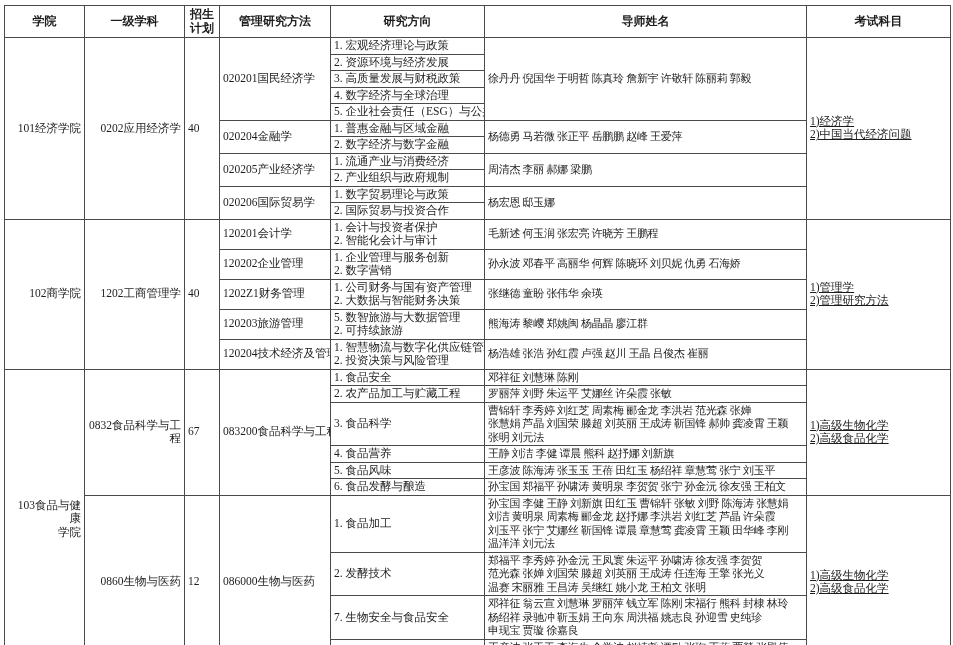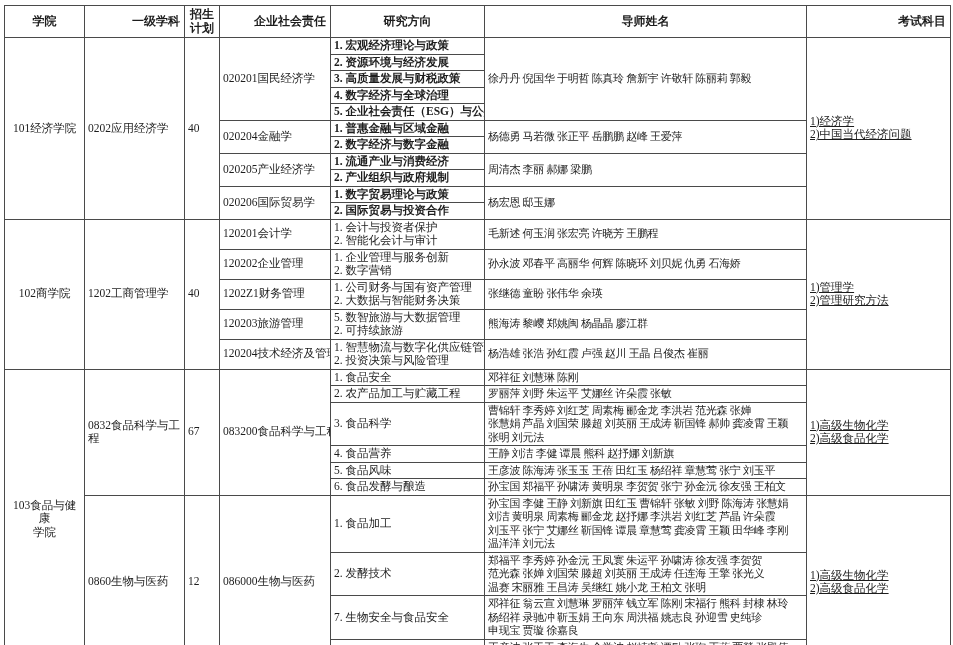--- a/index.html
+++ b/index.html
@@ -2,30 +2,30 @@
 <html><head>
 <meta charset="utf-8">
 <style>
   html,body{margin:0;padding:0;background:#ffffff;}
   body{width:953px;height:645px;overflow:hidden;}
   .sheet{padding:5px 3px 0 4px;}
   table{border-collapse:collapse;table-layout:fixed;width:946px;
         font-family:"Liberation Serif","DejaVu Serif",serif;color:#1d1d1d;}
   th,td{border:1px solid #4a4a4a;padding:1px 3px;vertical-align:middle;
         font-size:11.5px;line-height:13.5px;box-sizing:border-box;}
-  th{font-weight:bold;font-size:12px;height:26px;text-align:right;padding:2px 4px;}
+  th{font-weight:bold;font-size:12px;height:26px;text-align:center;padding:2px 4px;}
   .th-center{text-align:center;}
-  .col-college{text-align:center;white-space:pre-line;}
-  .col-disc{text-align:left;}
+  .col-college{text-align:right;white-space:pre-line;}
+  .col-disc{text-align:right;}
   .col-quota{}
   .col-major{text-align:left;overflow:hidden;white-space:nowrap;margin-left:14px;}
   .col-dir{text-align:left;white-space:pre;overflow:hidden;}
   .col-sup{text-align:left;white-space:pre-line;font-size:11px;letter-spacing:-0.3px;}
   .col-exam{text-align:left;white-space:pre-line;text-decoration:underline;}
-  .blk-0 .col-dir{height:15px;font-weight:bold;}
+  .blk-0 .col-dir{height:15px;}
   .blk-1 .col-dir{height:28px;}
   .blk-2 .col-dir{height:16px;}
 </style>
 </head>
 <body>
 
 <div class="sheet">
   <table>
     <colgroup>
       <col style="width:80px">
@@ -34,21 +34,21 @@
       <col style="width:111px">
         <col style="width:154px">
         <col style="width:322px">
       <col style="width:144px">
     </colgroup>
     <thead>
       <tr>
         <th class="th-center">学院</th>
         <th>一级学科</th>
         <th class="th-center">招生计划</th>
-        <th>企业社会责任</th>
+        <th>管理研究方法</th>
         <th class="th-center">研究方向</th>
         <th class="th-center">导师姓名</th>
         <th>考试科目</th>
       </tr>
     </thead>
     <tbody>
         <tr class="blk-0">
           <td rowspan="11" class="col-college">101经济学院</td>
           <td rowspan="11" class="col-disc">0202应用经济学</td>
           <td rowspan="11" class="col-quota">40</td>

